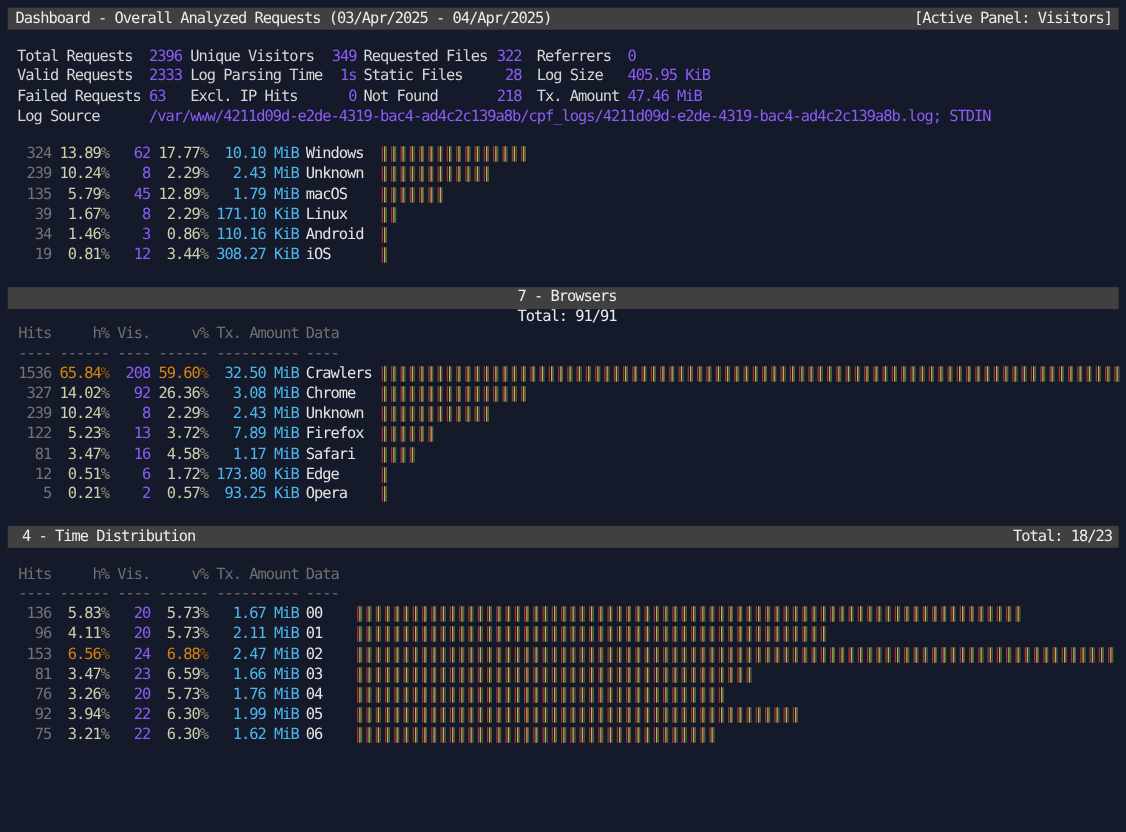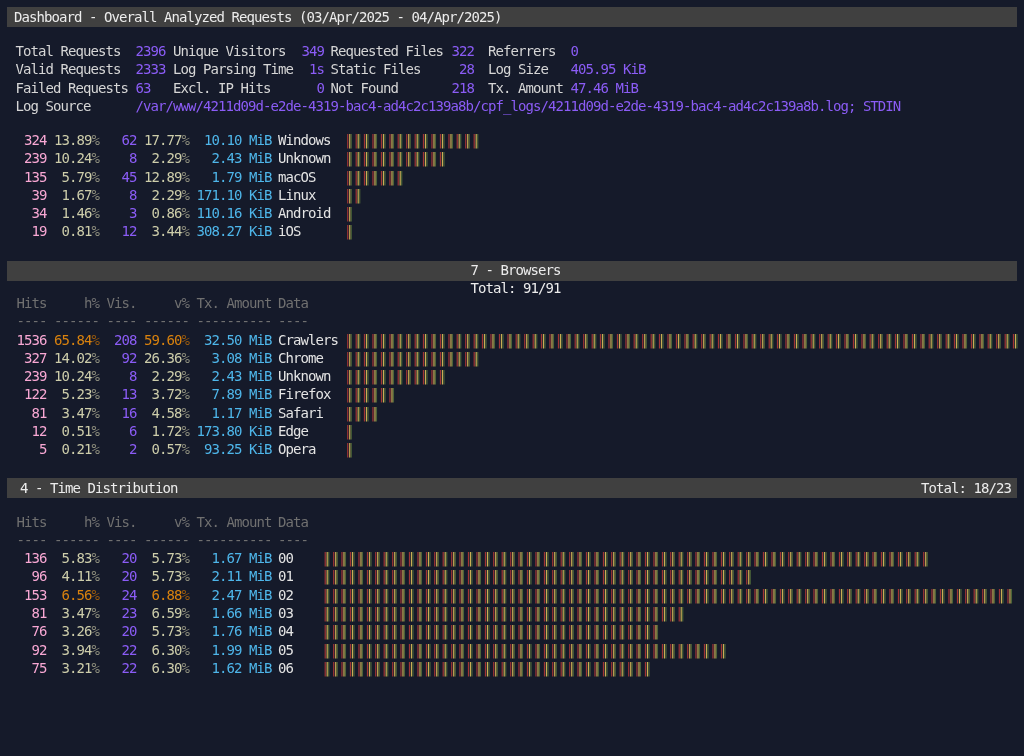--- a/index.html
+++ b/index.html
@@ -16,21 +16,21 @@
     background:#404040;color:#ececec;
     display:flex;justify-content:space-between;align-items:center;
     padding:0 6px 0 13px;box-sizing:border-box;white-space:pre;
   }
   .titlebar{top:7px;padding-left:7px;}
   .line{position:relative;height:18.3px;white-space:pre;}
   .cell{position:absolute;top:0;white-space:pre;display:inline-block;}
   .r{text-align:right;}
   .label{color:#d6d6d6;}
   .green{color:#8b5cf6;}
-  .red{color:#f9a8d4;}
+  .red{color:#737373;}
   .pale{color:#cdcdaa;}
   .orange{color:#d9820e;}
   .cyan{color:#4eb6ea;}
   .white{color:#e4e4e4;}
   .dim{color:#707070;}
   .psign{color:#8d8d7c;}
   .psign-hl{color:#96590f;}
   .bars{
     color:#c9ad55;letter-spacing:0;
     text-shadow:-2px 0 rgba(175,55,55,.9), 1.5px 0 rgba(120,160,70,.55);
@@ -38,20 +38,21 @@
   .footer{color:#d4d4d4;white-space:pre;}
   .footer .fl{position:absolute;left:8px;}
 </style>
 </head>
 <body>
 
 <div class="screen">
 
   <div class="bar titlebar">
     <span>Dashboard - Overall Analyzed Requests (03/Apr/2025 - 04/Apr/2025)</span>
+    <span>[Active Panel: Visitors]</span>
   </div>
 
   <div id="summary" class="abs" style="top:42px;">
       <div class="line"><span class="cell label" style="left: 15.5px;">Total Requests</span><span class="cell green" style="left: 135.5px;">2396</span><span class="cell label" style="left: 173px;">Unique Visitors</span><span class="cell r green" style="left: 300.5px; width: 23.5px;">349</span><span class="cell label" style="left: 330.5px;">Requested Files</span><span class="cell r green" style="left: 450.5px; width: 23.5px;">322</span><span class="cell label" style="left: 488px;">Referrers</span><span class="cell green" style="left: 570.5px;">0</span></div>
       <div class="line"><span class="cell label" style="left: 15.5px;">Valid Requests</span><span class="cell green" style="left: 135.5px;">2333</span><span class="cell label" style="left: 173px;">Log Parsing Time</span><span class="cell r green" style="left: 300.5px; width: 23.5px;">1s</span><span class="cell label" style="left: 330.5px;">Static Files</span><span class="cell r green" style="left: 450.5px; width: 23.5px;">28</span><span class="cell label" style="left: 488px;">Log Size</span><span class="cell green" style="left: 570.5px;">405.95 KiB</span></div>
       <div class="line"><span class="cell label" style="left: 15.5px;">Failed Requests</span><span class="cell green" style="left: 135.5px;">63</span><span class="cell label" style="left: 173px;">Excl. IP Hits</span><span class="cell r green" style="left: 300.5px; width: 23.5px;">0</span><span class="cell label" style="left: 330.5px;">Not Found</span><span class="cell r green" style="left: 450.5px; width: 23.5px;">218</span><span class="cell label" style="left: 488px;">Tx. Amount</span><span class="cell green" style="left: 570.5px;">47.46 MiB</span></div>
       <div class="line"><span class="cell label" style="left: 15.5px;">Log Source</span><span class="cell green" style="left: 135.5px;">/var/www/4211d09d-e2de-4319-bac4-ad4c2c139a8b/cpf_logs/4211d09d-e2de-4319-bac4-ad4c2c139a8b.log; STDIN</span></div>
     </div>
 
   <div id="os-rows" class="abs" style="top:131px;">

